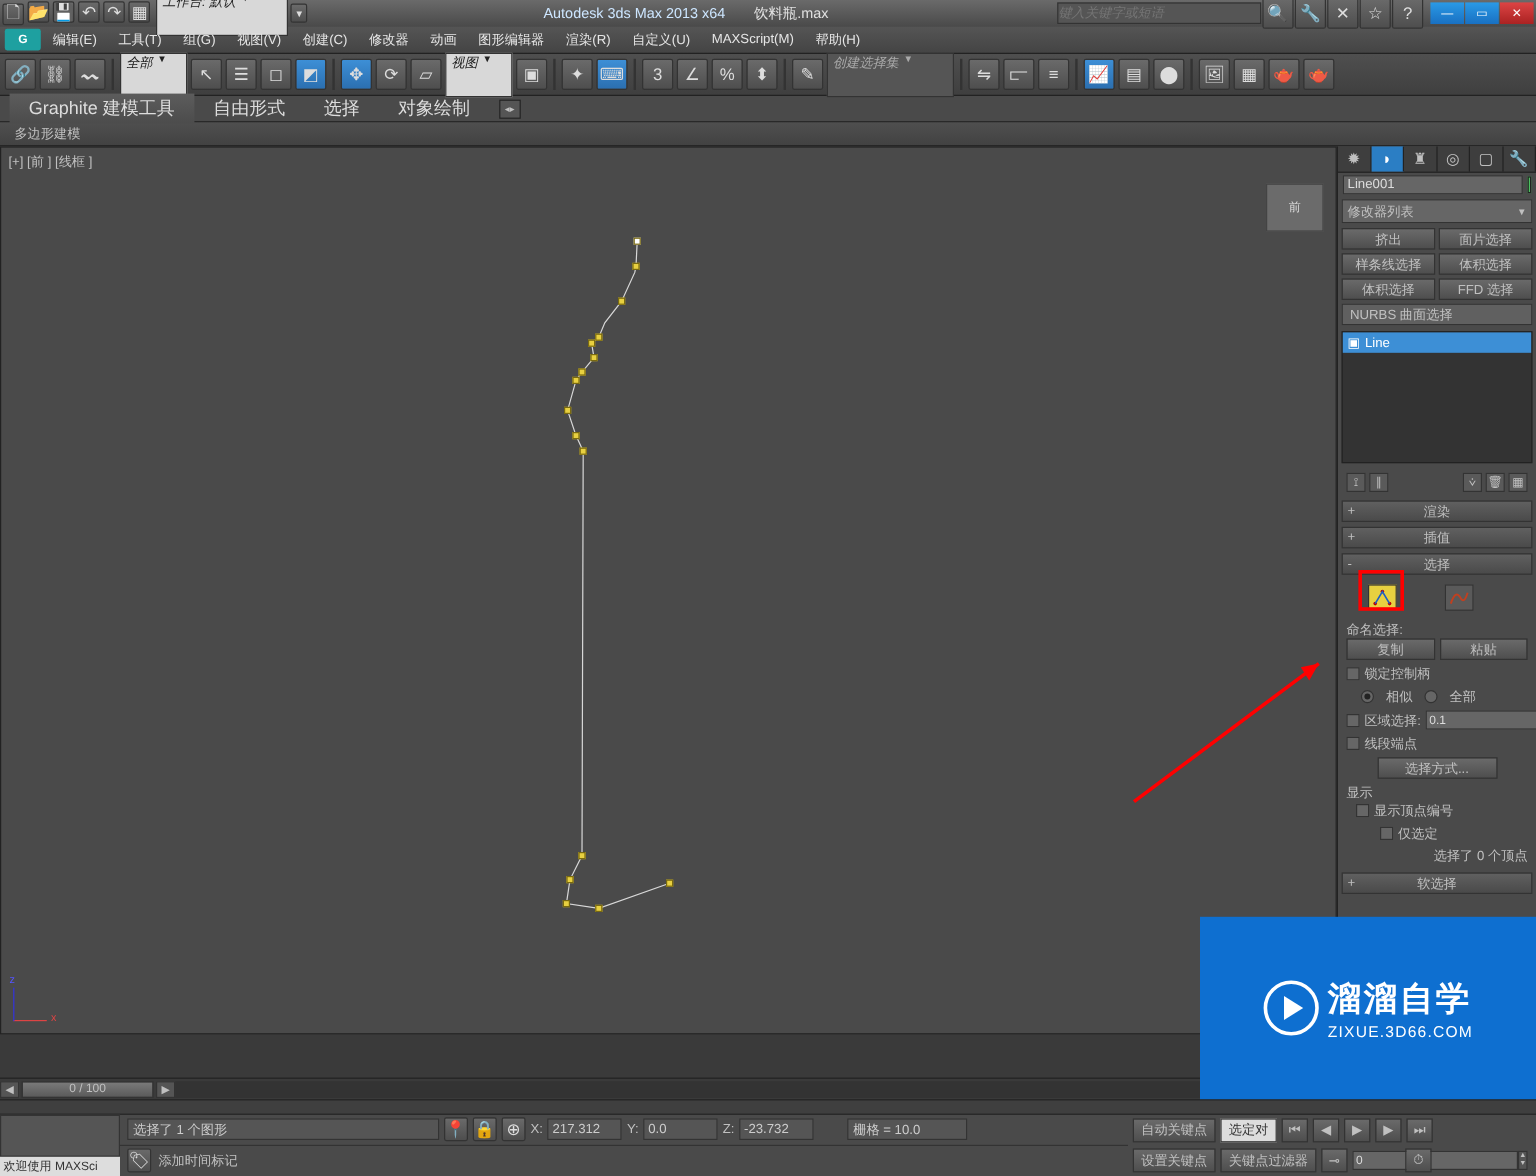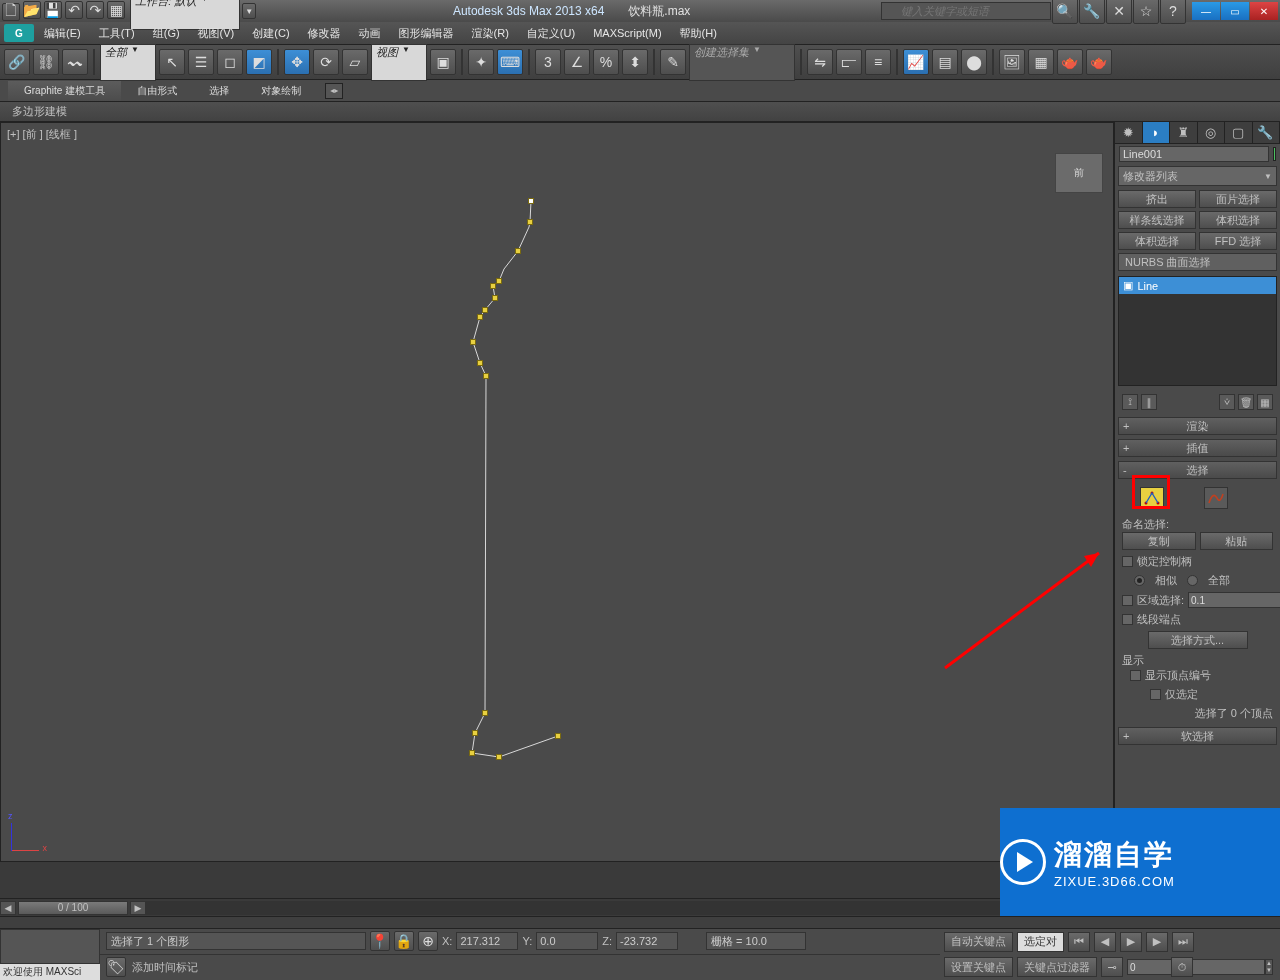--- a/index.html
+++ b/index.html
@@ -4,41 +4,41 @@
   <style>
     * { margin: 0; padding: 0; box-sizing: border-box; font-family: "Microsoft YaHei", SimSun, Arial, sans-serif; }
     body { background: #3a3a3a; color: #c0c0c0; font-size: 11px; width: 1280px; height: 980px; overflow: hidden; position: relative; }
 
     
     .titlebar { height: 22px; background: linear-gradient(#6a6a6a,#4a4a4a); display: flex; align-items: center; padding: 0 2px; gap: 1px; }
     .titlebar .qat .tb-btn { width: 18px; height: 18px; display: inline-flex; align-items: center; justify-content: center; }
     .titlebar .center { flex: 1; text-align: center; font-size: 12px; color: #d0e8ff; display:flex; align-items:center; justify-content:center; gap:24px; }
     .titlebar .center .app { color: #cde6ff; }
     .titlebar .center .doc { color: #e0e0e0; }
-    .search-box { width: 170px; height: 18px; background: #555; border: 1px solid #333; color: #aaa; font-style: italic; padding: 0 19px; font-size: 11px; }
+    .search-box { width: 170px; height: 18px; background: #555; border: 1px solid #333; color: #aaa; font-style: italic; padding: 0 0; font-size: 11px; }
     .win-controls { display: flex; margin-left: 4px; }
     .win-btn { width: 28px; height: 18px; background: linear-gradient(#2a9ae6,#1970c2); color: #fff; display:flex; align-items:center; justify-content:center; margin-left:1px; font-size:10px; }
     .win-btn.close { background: linear-gradient(#d44,#a22); }
 
     
     .menubar { height: 22px; background: linear-gradient(#555,#444); display: flex; align-items: center; padding: 0 4px; gap: 2px; }
     .app-icon { width: 30px; height: 18px; background: #1ea0a0; border-radius: 2px; display:flex; align-items:center; justify-content:center; color:#fff; font-weight:bold; font-size:10px; }
     .menu-item { padding: 2px 8px; color: #e6e6e6; }
 
     
     .maintoolbar { height: 36px; background: linear-gradient(#4f4f4f,#3f3f3f); display: flex; align-items: center; padding: 0 4px; gap: 3px; border-top:1px solid #222; border-bottom:1px solid #222; }
     .tb-btn { width: 26px; height: 26px; background: linear-gradient(#6a6a6a,#4e4e4e); border: 1px solid #333; border-radius: 2px; display:flex; align-items:center; justify-content:center; font-size: 14px; color:#ddd; }
     .tb-btn.active { background: linear-gradient(#3d8fd6,#2b6fb0); }
     .tb-sep { width: 2px; height: 26px; background: #333; margin: 0 2px; }
     .tb-combo { height: 37px; background: #d8d8d8; border: 1px solid #333; color:#222; padding: 0 4px; font-size:11px; display:flex; align-items:flex-start; gap:4px;font-style:italic; }
     .tb-combo .arrow { font-size:8px; }
 
     
     .ribbon { height: 22px; background: #4a4a4a; border-bottom: 1px solid #222; display: flex; align-items: center; }
-    .ribbon-tab { padding: 3px 16px; color: #ddd; font-size:10px; }
+    .ribbon-tab { padding: 3px 16px; color: #ddd; font-size:15px; }
     .ribbon-tab.active { background: linear-gradient(#5c5c5c,#4c4c4c); }
     .ribbon-handle { width: 18px; height: 16px; margin-left: 8px; background:#555; border:1px solid #222; display:flex; align-items:center; justify-content:center; font-size:8px; }
 
     
     .ribbon-sub { height: 20px; background: linear-gradient(#4f4f4f,#424242); display: flex; align-items: center; border-bottom:1px solid #222; }
     .ribbon-sub-item { padding: 2px 12px; font-size:11px; }
 
     
     .main-area { position: absolute; top: 122px; bottom: 118px; left: 0; right: 0; display: flex; }
     .viewport { flex: 1; background: #4a4a4a; position: relative; border: 1px solid #222; }
@@ -111,21 +111,21 @@
     .status-line1 { height:26px; display:flex; align-items:center; gap:4px; padding:0 6px; border-bottom:1px solid #333;}
     .status-line2 { height:26px; display:flex; align-items:center; gap:6px; padding:0 6px; }
     .status-field { height:18px; background:#555; border:1px solid #333; color:#ccc; padding:0 4px; display:flex; align-items:center; font-size:11px; }
     .coord-field { width: 62px; height:18px; background:#555; border:1px solid #333; color:#ccc; font-size:11px; padding:0 3px; }
     .status-right { width: 340px; display:flex; flex-direction:column; }
     .status-right .row { flex:1; display:flex; align-items:center; gap:4px; padding:0 4px; font-size:11px; }
     .anim-btn { height:20px; padding:0 6px; background:linear-gradient(#6a6a6a,#4e4e4e); border:1px solid #333; font-size:11px; display:flex; align-items:center; }
     .play-btn { width:22px; height:20px; background:linear-gradient(#6a6a6a,#4e4e4e); border:1px solid #333; display:flex; align-items:center; justify-content:center; font-size:11px; }
 
     
-    .watermark { position:absolute; right:0; bottom:64px; width:280px; height:108px; background:#0e6fd0; display:flex; align-items:center; justify-content:flex-start; gap:8px; }
+    .watermark { position:absolute; right:0; bottom:64px; width:280px; height:152px; background:#0e6fd0; display:flex; align-items:center; justify-content:center; gap:8px; }
     .wm-play { width:46px; height:46px; border:3px solid #fff; border-radius:50%; display:flex; align-items:center; justify-content:center; }
     .wm-play .tri { width:0; height:0; border-left:16px solid #fff; border-top:10px solid transparent; border-bottom:10px solid transparent; margin-left:4px; }
     .wm-text { color:#fff; display:flex; flex-direction:column; align-items:flex-start; }
     .wm-text .cn { font-size:28px; font-weight:600; letter-spacing:2px; }
     .wm-text .url { font-size:13px; letter-spacing:1px; }
 
     
     .workspace { display:flex; align-items:center; gap:2px; margin-left:4px; margin-right:6px }
   </style>
 </head>

